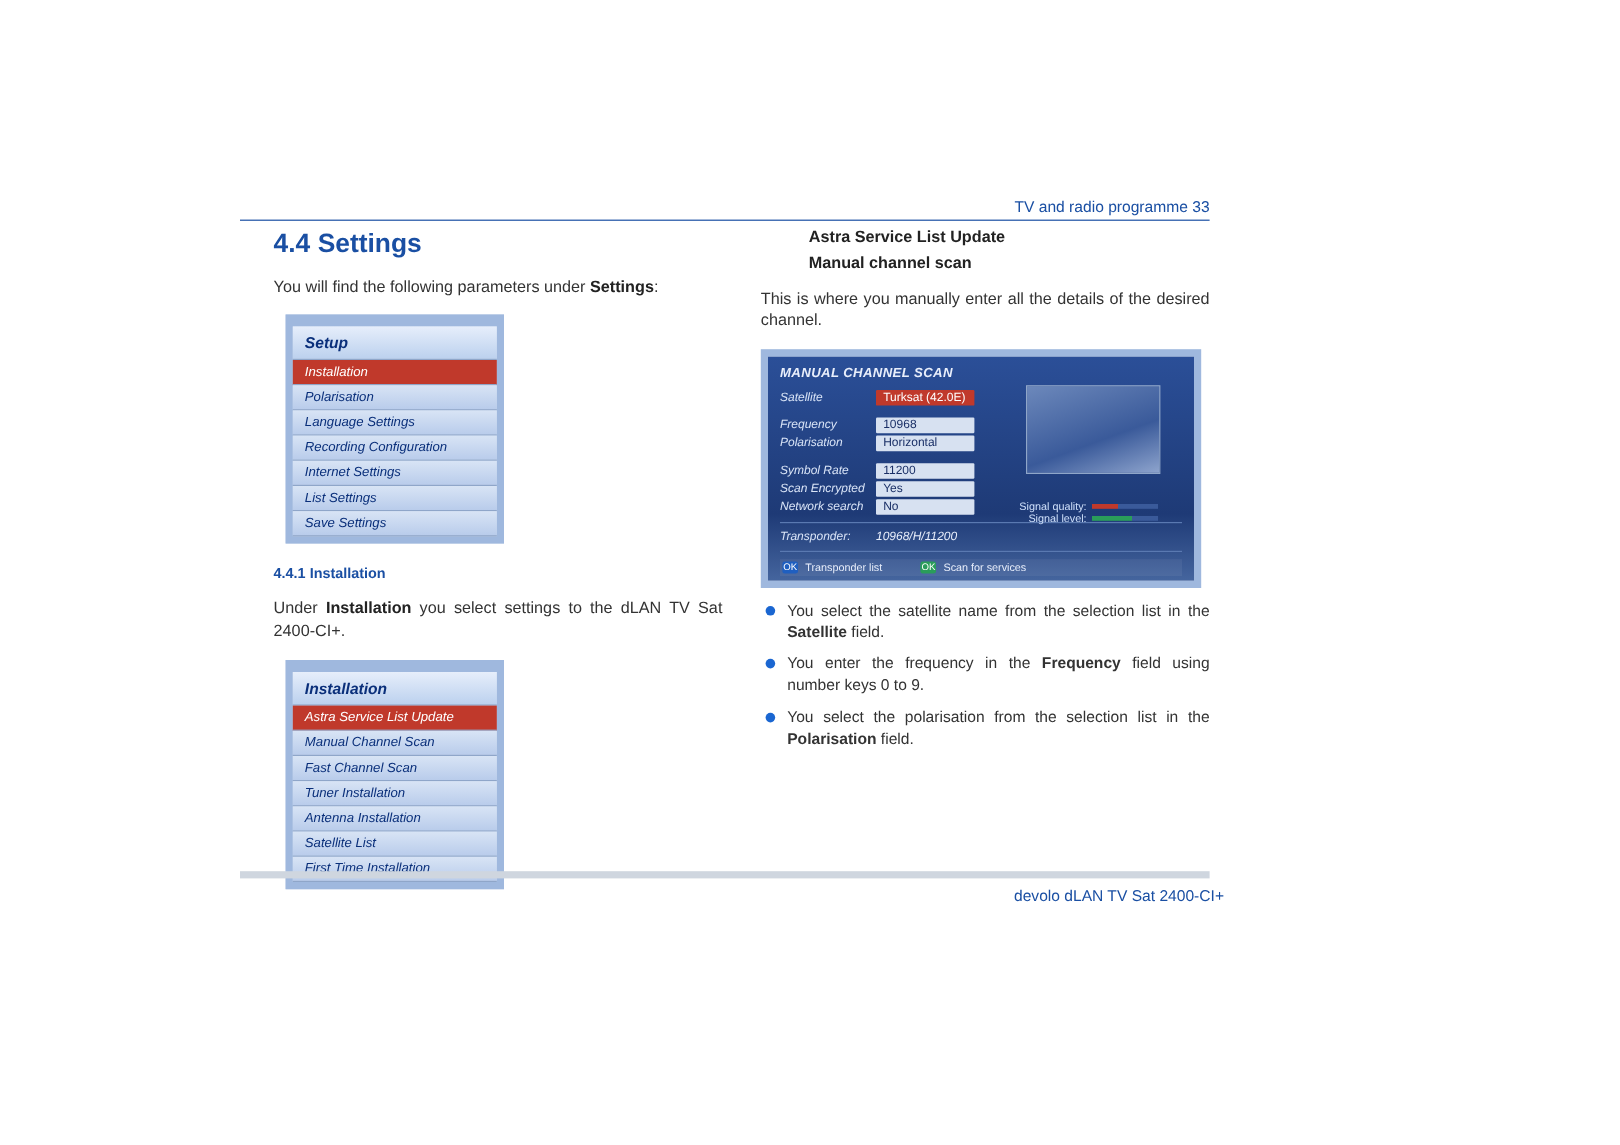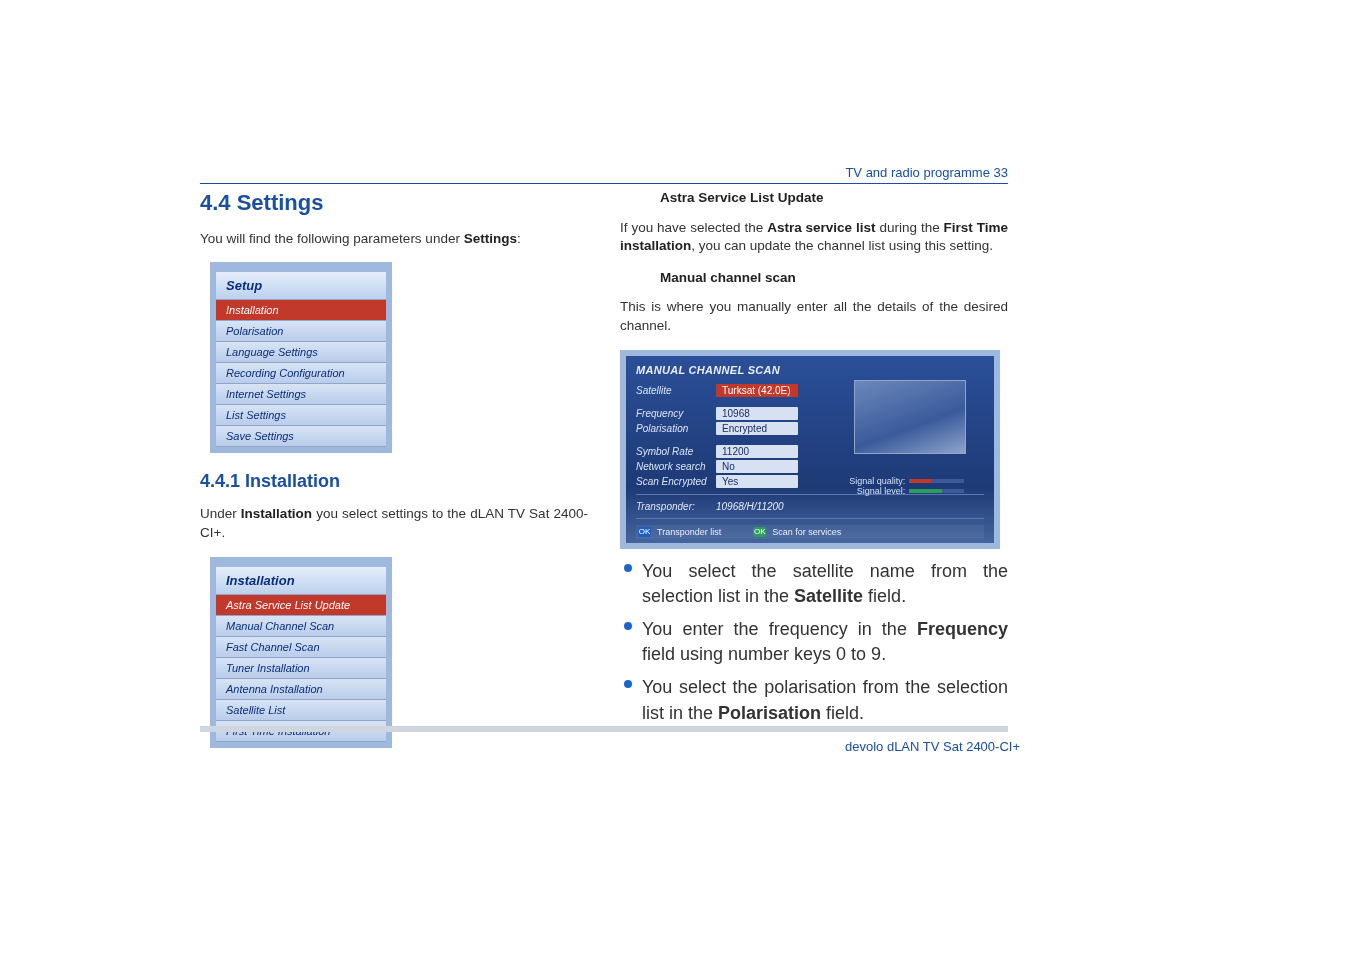--- a/index.html
+++ b/index.html
@@ -27,34 +27,35 @@
     position: absolute;
     top: 183px;
     left: 200px;
     right: 200px;
     border-top: 1.5px solid #1a4fa3;
   }
   .cols {
     display: flex;
     gap: 32px;
     margin-top: 30px;
+    margin-left: 28px;
   }
   .col {
     width: 50%;
   }
   h2.section {
     color: #1a4fa3;
     font-weight: 600;
     font-size: 22px;
     margin: 0 0 10px;
   }
   h3.subsection {
     color: #1a4fa3;
     font-weight: 600;
-    font-size: 18px;
+    font-size: 12px;
     margin: 18px 0 6px;
   }
   .body {
     font-size: 13.5px;
     line-height: 1.4;
     color: #333;
   }
   .body b { color: #222; }
   .justify { text-align: justify; }
   .subhead {
@@ -185,21 +186,21 @@
     margin-left: 4px;
   }
   ul.bullets {
     list-style: none;
     padding: 0 0 0 4px;
     margin: 8px 0 0;
   }
   ul.bullets li {
     position: relative;
     padding: 0 0 8px 18px;
-    font-size: 18px;
+    font-size: 13px;
     line-height: 1.4;
     text-align: justify;
   }
   ul.bullets li::before {
     content: "";
     position: absolute;
     left: 0;
     top: 5px;
     width: 8px;
     height: 8px;
@@ -260,56 +261,53 @@
         <div class="mitem">Fast Channel Scan</div>
         <div class="mitem">Tuner Installation</div>
         <div class="mitem">Antenna Installation</div>
         <div class="mitem">Satellite List</div>
         <div class="mitem">First Time Installation</div>
       </div>
     </div>
 
     <div class="col">
       <div class="subhead">Astra Service List Update</div>
-      <p class="body justify">
-        <span>If you have selected the </span><b>Astra service list</b><span> during the </span><b>First Time installation</b><span>, you can update the channel list using this setting.</span>
-      </p>
 
       <div class="subhead">Manual channel scan</div>
       <p class="body justify">This is where you manually enter all the details of the desired channel.</p>
 
       <div class="scanui">
         <div class="stitle">MANUAL CHANNEL SCAN</div>
         <div class="preview"></div>
 
         <div class="fieldrow">
           <div class="flabel">Satellite</div>
           <div class="fval sel">Turksat (42.0E)</div>
         </div>
         <div class="gap"></div>
         <div class="fieldrow">
           <div class="flabel">Frequency</div>
           <div class="fval">10968</div>
         </div>
         <div class="fieldrow">
           <div class="flabel">Polarisation</div>
-          <div class="fval">Encrypted</div>
+          <div class="fval">Horizontal</div>
         </div>
         <div class="gap"></div>
         <div class="fieldrow">
           <div class="flabel">Symbol Rate</div>
           <div class="fval">11200</div>
         </div>
         <div class="fieldrow">
+          <div class="flabel">Scan Encrypted</div>
+          <div class="fval">Yes</div>
+        </div>
+        <div class="fieldrow">
           <div class="flabel">Network search</div>
           <div class="fval">No</div>
-        </div>
-        <div class="fieldrow">
-          <div class="flabel">Scan Encrypted</div>
-          <div class="fval">Yes</div>
         </div>
 
         <div class="signals">
           <div><span>Signal quality:</span><span class="bar"></span></div>
           <div><span>Signal level:</span><span class="bar2"></span></div>
         </div>
 
         <div class="hr"></div>
         <div class="fieldrow">
           <div class="flabel">Transponder:</div>

